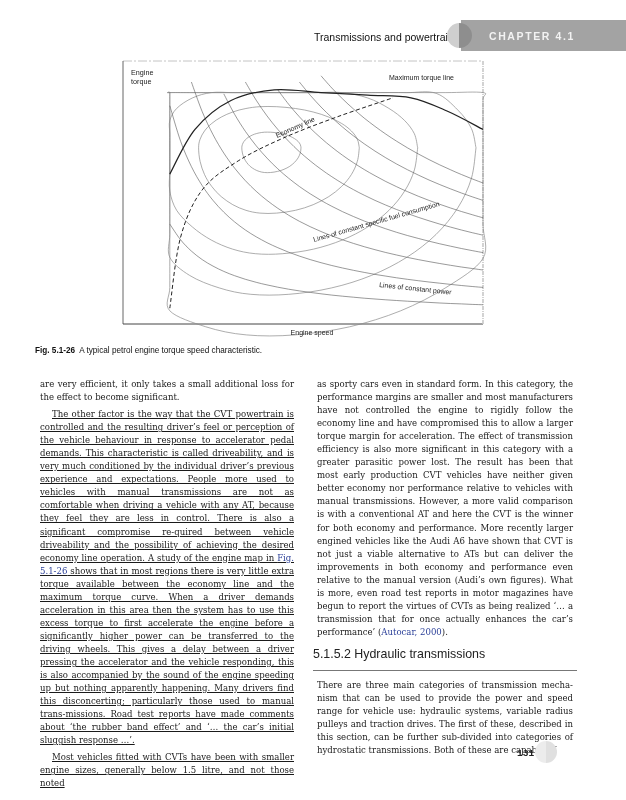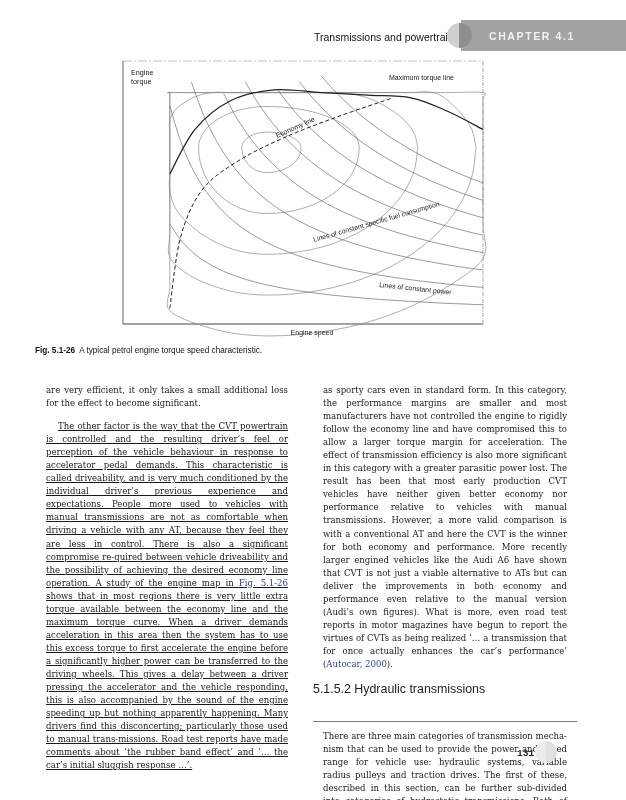--- a/index.html
+++ b/index.html
@@ -5,27 +5,27 @@
   html, body { margin: 0; padding: 0; background: #ffffff; }
   body { width: 626px; height: 800px; position: relative; overflow: hidden; font-family: "DejaVu Serif", serif; color: #1a1a1a; }
   .header-title { position: absolute; top: 31px; left: 314px; font-family: "Liberation Sans", sans-serif; font-size: 10.5px; color: #111; }
   .chapter-tab { position: absolute; top: 20px; left: 461px; width: 165px; height: 31px; background: #a3a3a3; }
   .chapter-circle { position: absolute; top: 23px; left: 447px; width: 25px; height: 25px; border-radius: 50%; background: linear-gradient(90deg, #cfcfcf 0 50%, #8e8e8e 50% 100%); }
   .chapter-label { position: absolute; top: 30px; left: 489px; font-family: "Liberation Sans", sans-serif; font-size: 10.5px; font-weight: bold; letter-spacing: 1.6px; color: #f2f2f2; }
   .figure-svg { position: absolute; top: 55px; left: 110px; }
   .fig-caption { position: absolute; top: 346px; left: 35px; font-family: "Liberation Sans", sans-serif; font-size: 8.2px; color: #111; white-space: nowrap; }
   .fig-caption b { font-weight: bold; }
   .col { position: absolute; top: 374px; width: 262px; font-size: 8.55px; line-height: 13.05px; text-align: justify; }
-  .col p { margin: 10px; }
+  .col p { margin: 4px; }
   .col p.indent { text-indent: 12px; text-decoration: underline; }
   .col-left { left: 36px; }
   .col-right { left: 313px; width: 264px; }
   .link { color: #2a3f98; }
   .italic-link { color: #2a3f98; }
-  .section-heading { font-family: "Liberation Sans", sans-serif; font-size: 12.4px; color: #222; margin: 7px 0 0 0; padding-bottom: 24px; border-bottom: 1px solid #777; line-height: 16px; text-align: left; }
+  .section-heading { font-family: "Liberation Sans", sans-serif; font-size: 12.4px; color: #222; margin: 7px 0 0 0; padding-bottom: 8px; border-bottom: 1px solid #777; line-height: 16px; text-align: left; }
   .after-heading { margin-top: 8px !important; }
   .page-number { position: absolute; top: 748px; left: 517px; font-family: Liberation Mono, monospace; font-size: 9.5px; font-weight: bold; color: #222; text-align: center; }
   .page-circle { position: absolute; top: 741px; left: 535px; width: 22px; height: 22px; border-radius: 50%; background: linear-gradient(90deg, #ececec 0 50%, #e0e0e0 50% 100%); }
   svg text { font-family: "Liberation Sans", sans-serif; }
 </style>
 </head>
 <body>
 
 <div class="header-title">Transmissions and powertrain</div>
 <div class="chapter-tab"></div>
@@ -71,20 +71,21 @@
 </svg>
 
 <div class="fig-caption">
   <b>Fig. 5.1-26</b>&nbsp;
   <span>A typical petrol engine torque speed characteristic.</span>
 </div>
 
 <div class="col col-left">
   <p>are very efficient, it only takes a small additional loss for the effect to become significant.</p>
   <p class="indent"><span>The other factor is the way that the CVT powertrain is controlled and the resulting driver’s feel or perception of the vehicle behaviour in response to accelerator pedal demands. This characteristic is called driveability, and is very much conditioned by the individual driver’s previous experience and expectations. People more used to vehicles with manual transmissions are not as comfortable when driving a vehicle with any AT, because they feel they are less in control. There is also a significant compromise re-quired between vehicle driveability and the possibility of achieving the desired economy line operation. A study of the engine map in </span><span class="link">Fig. 5.1-26</span><span> shows that in most regions there is very little extra torque available between the economy line and the maximum torque curve. When a driver demands acceleration in this area then the system has to use this excess torque to first accelerate the engine before a significantly higher power can be transferred to the driving wheels. This gives a delay between a driver pressing the accelerator and the vehicle responding, this is also accompanied by the sound of the engine speeding up but nothing apparently happening. Many drivers find this disconcerting; particularly those used to manual trans-missions. Road test reports have made comments about ‘the rubber band effect’ and ‘… the car’s initial sluggish response …’.</span></p>
+  <p class="indent">Most vehicles fitted with CVTs have been with smaller engine sizes, generally below 1.5 litre, and not those noted</p>
 </div>
 
 <div class="col col-right">
   <p><span>as sporty cars even in standard form. In this category, the performance margins are smaller and most manufacturers have not controlled the engine to rigidly follow the economy line and have compromised this to allow a larger torque margin for acceleration. The effect of transmission efficiency is also more significant in this category with a greater parasitic power lost. The result has been that most early production CVT vehicles have neither given better economy nor performance relative to vehicles with manual transmissions. However, a more valid comparison is with a conventional AT and here the CVT is the winner for both economy and performance. More recently larger engined vehicles like the Audi A6 have shown that CVT is not just a viable alternative to ATs but can deliver the improvements in both economy and performance even relative to the manual version (Audi’s own figures). What is more, even road test reports in motor magazines have begun to report the virtues of CVTs as being realized ‘… a transmission that for once actually enhances the car’s performance’ (</span><span class="italic-link">Autocar,</span><span class="link"> 2000</span><span>).</span></p>
   <div class="section-heading">5.1.5.2 Hydraulic transmissions</div>
   <p class="after-heading">There are three main categories of transmission mecha-nism that can be used to provide the power and speed range for vehicle use: hydraulic systems, variable radius pulleys and traction drives. The first of these, described in this section, can be further sub-divided into categories of hydrostatic transmissions. Both of these are capable of</p>
 </div>
 
 <div class="page-number">131</div>
 <div class="page-circle"></div>

